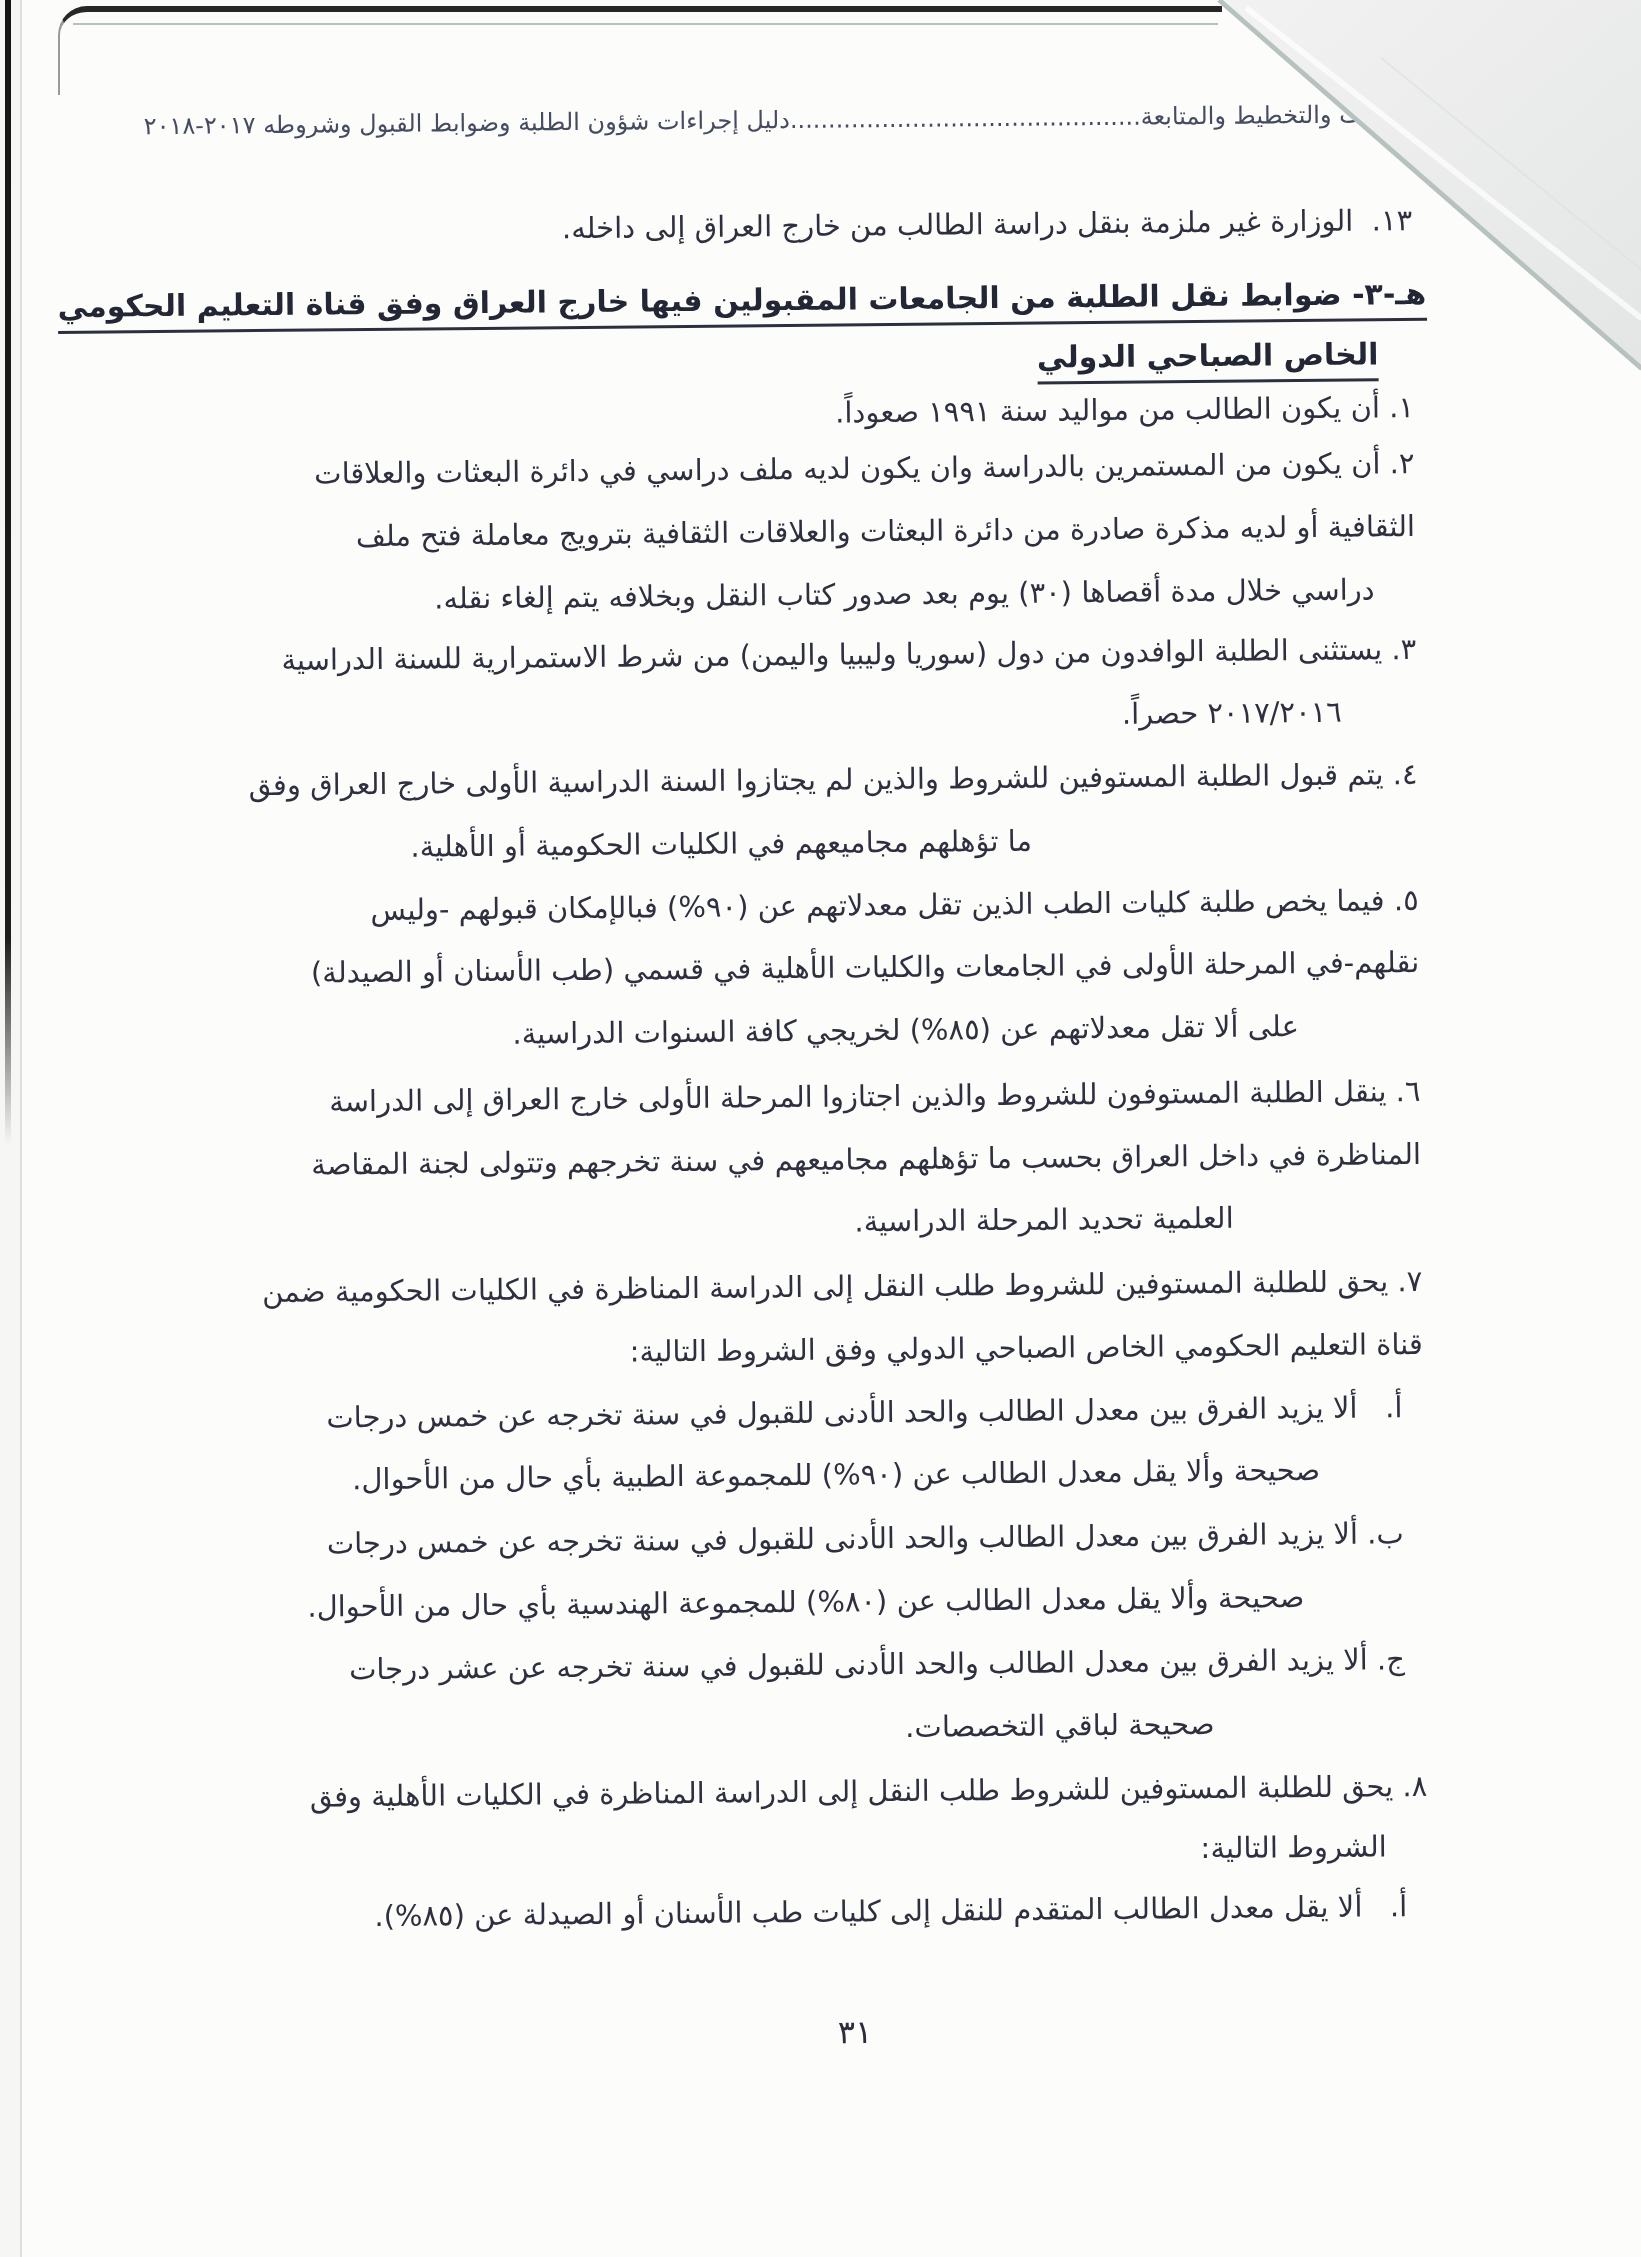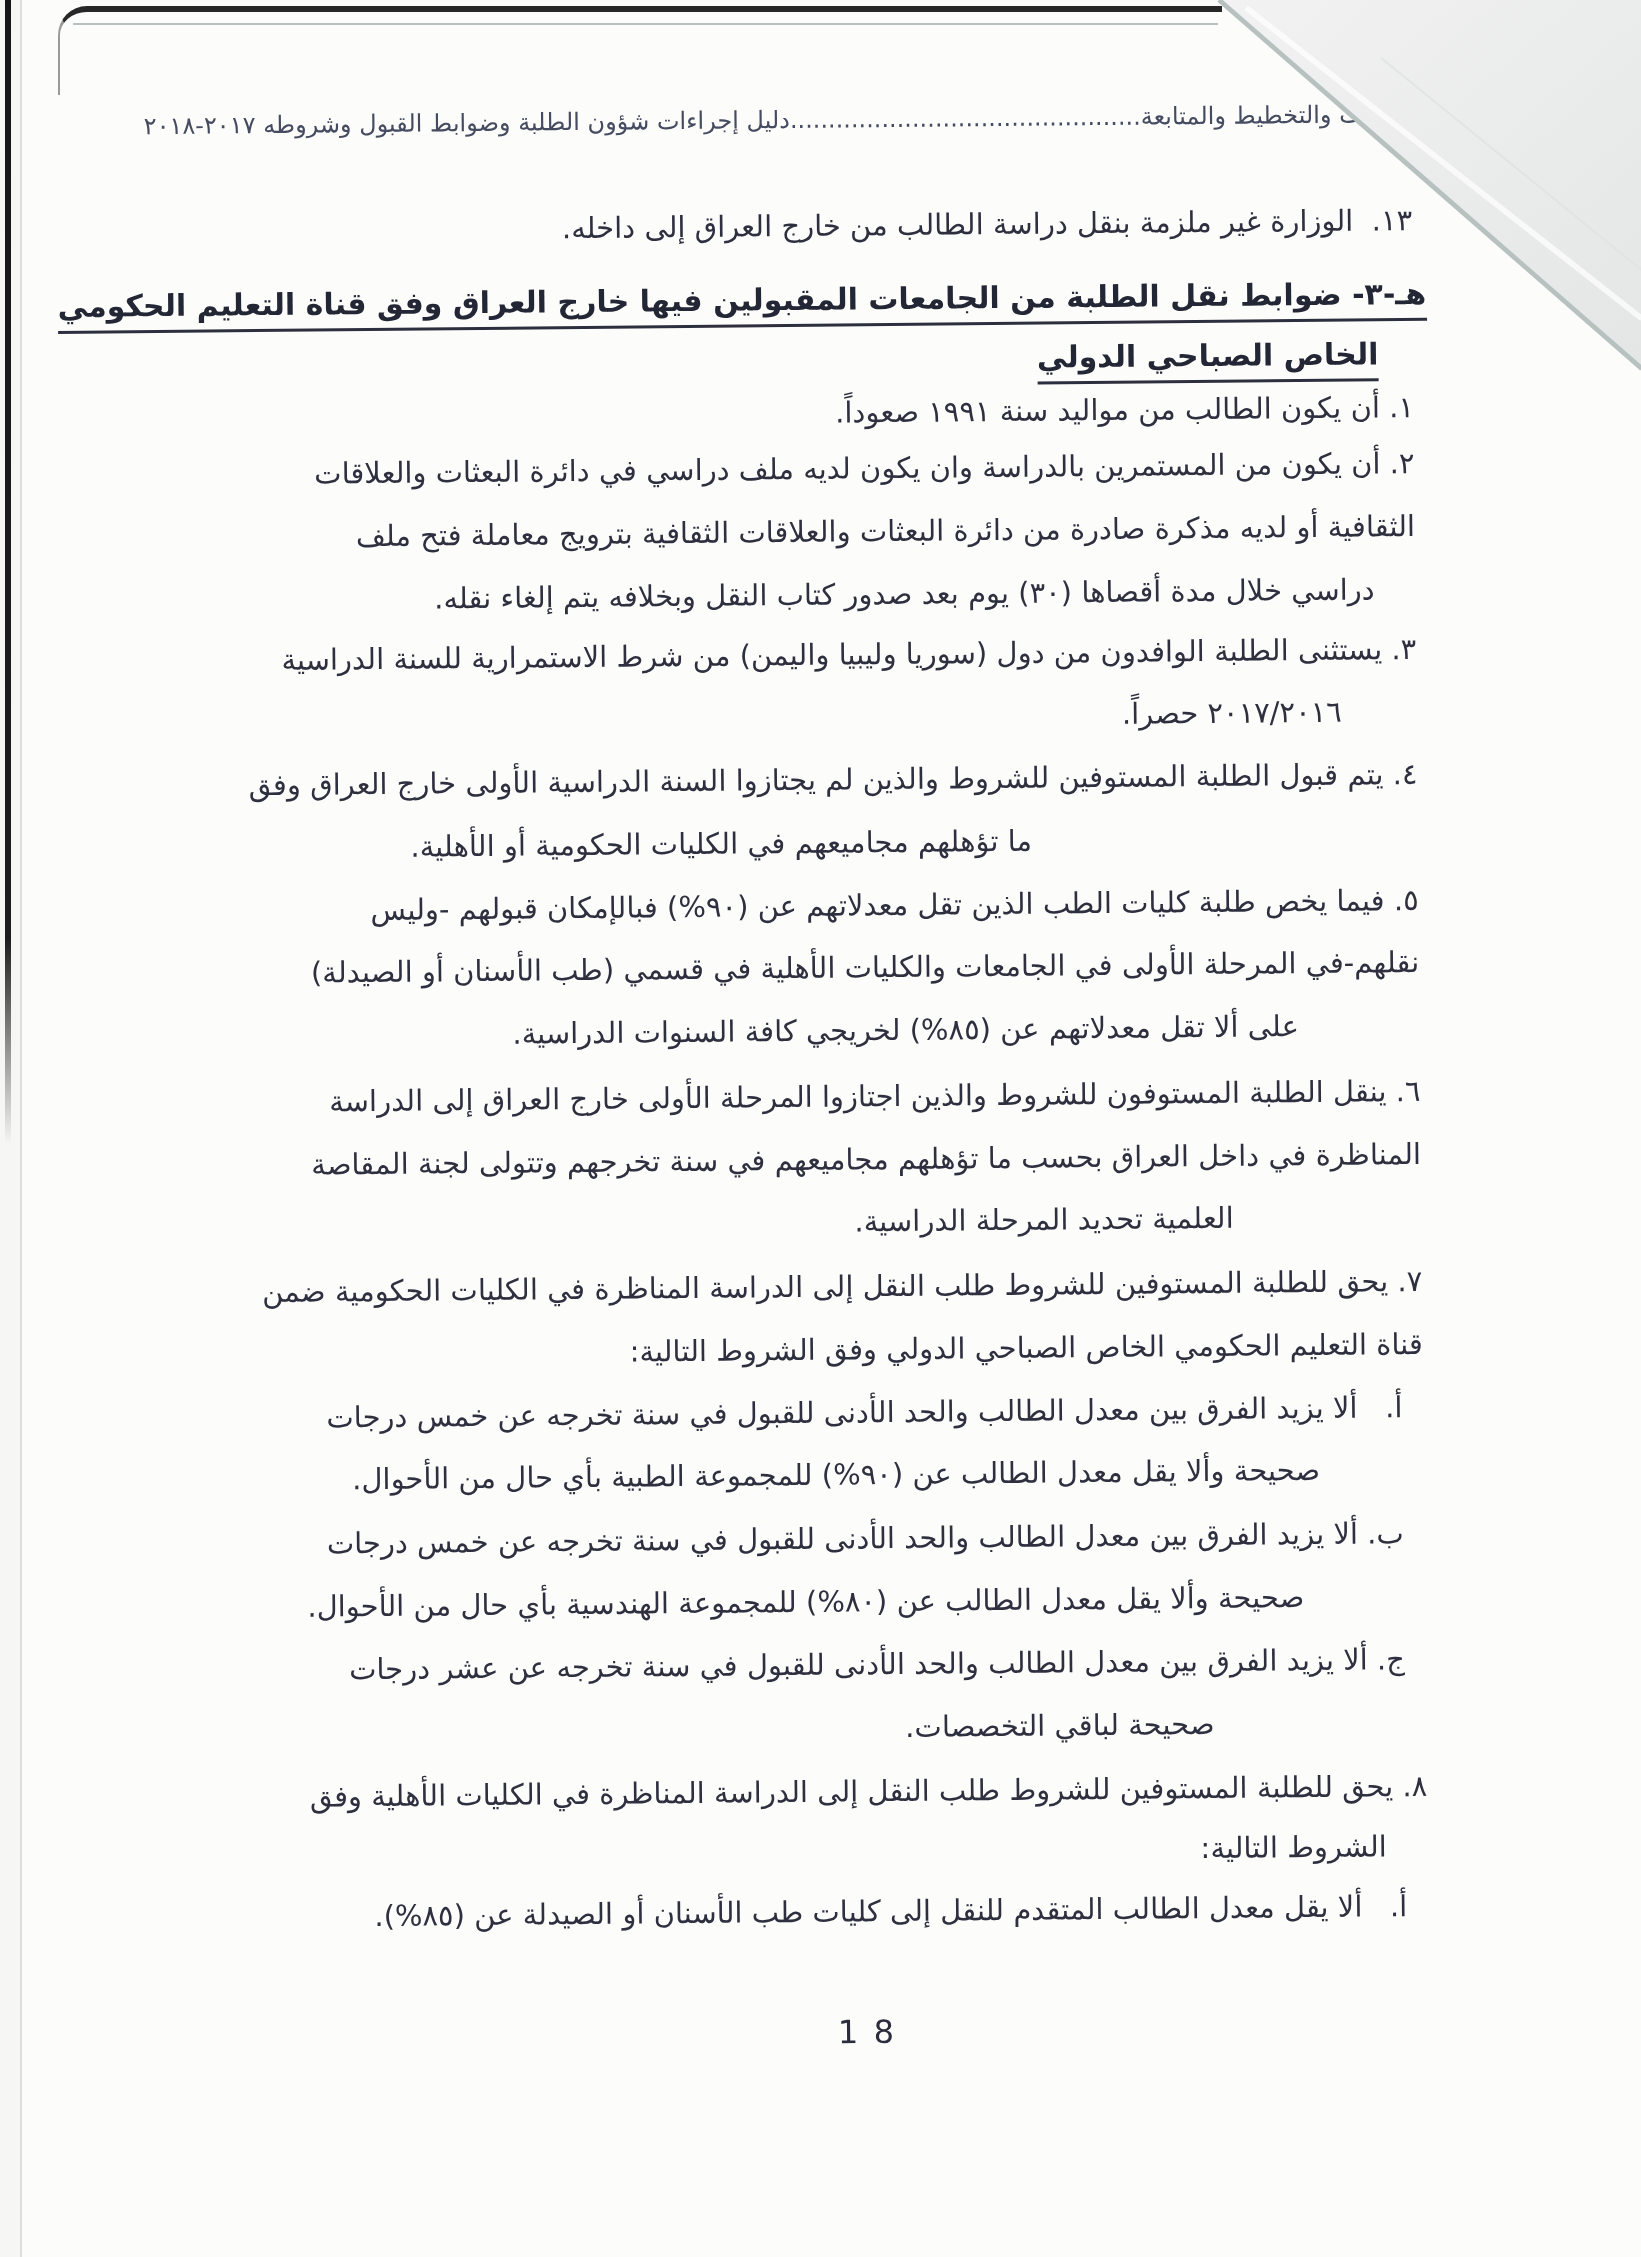--- a/index.html
+++ b/index.html
@@ -92,21 +92,21 @@
     <div class="line body" style="top: 1448px; right: 104px;">صحيحة وألا يقل معدل الطالب عن (٩٠%) للمجموعة الطبية بأي حال من الأحوال.</div>
     <div class="line body" style="top: 1512px; right: 21px;">ب.&nbsp;ألا يزيد الفرق بين معدل الطالب والحد الأدنى للقبول في سنة تخرجه عن خمس درجات</div>
     <div class="line body" style="top: 1575px; right: 121px;">صحيحة وألا يقل معدل الطالب عن (٨٠%) للمجموعة الهندسية بأي حال من الأحوال.</div>
     <div class="line body" style="top: 1638px; right: 21px;">ج.&nbsp;ألا يزيد الفرق بين معدل الطالب والحد الأدنى للقبول في سنة تخرجه عن عشر درجات</div>
     <div class="line body" style="top: 1701px; right: 212px;">صحيحة لباقي التخصصات.</div>
     <div class="line body" style="top: 1765px; right: 0px;">٨.&nbsp;يحق للطلبة المستوفين للشروط طلب النقل إلى الدراسة المناظرة في الكليات الأهلية وفق</div>
     <div class="line body" style="top: 1825px; right: 41px;">الشروط التالية:</div>
     <div class="line body" style="top: 1885px; right: 21px;">أ.&nbsp;&nbsp;&nbsp;ألا يقل معدل الطالب المتقدم للنقل إلى كليات طب الأسنان أو الصيدلة عن (٨٥%).</div>
   </div>
 
-<div class="page-number">18</div>
+<div class="page-number">٣١</div>
 
 <svg class="fold-svg" viewBox="0 0 500 430" xmlns="http://www.w3.org/2000/svg">
   <polygon points="62,0 500,0 500,382" fill="#eaebea"></polygon>
   <polygon points="62,0 500,0 500,382 495,382" fill="none"></polygon>
   <linearGradient id="foldshade" x1="0" y1="0" x2="1" y2="1">
     <stop offset="0" stop-color="#f1f2f1"></stop>
     <stop offset="1" stop-color="#e4e6e5"></stop>
   </linearGradient>
   <polygon points="62,0 500,0 500,382" fill="url(#foldshade)"></polygon>
   <path d="M62,0 L280,190 L500,382" fill="none" stroke="#b6c1c0" stroke-width="5"></path>

